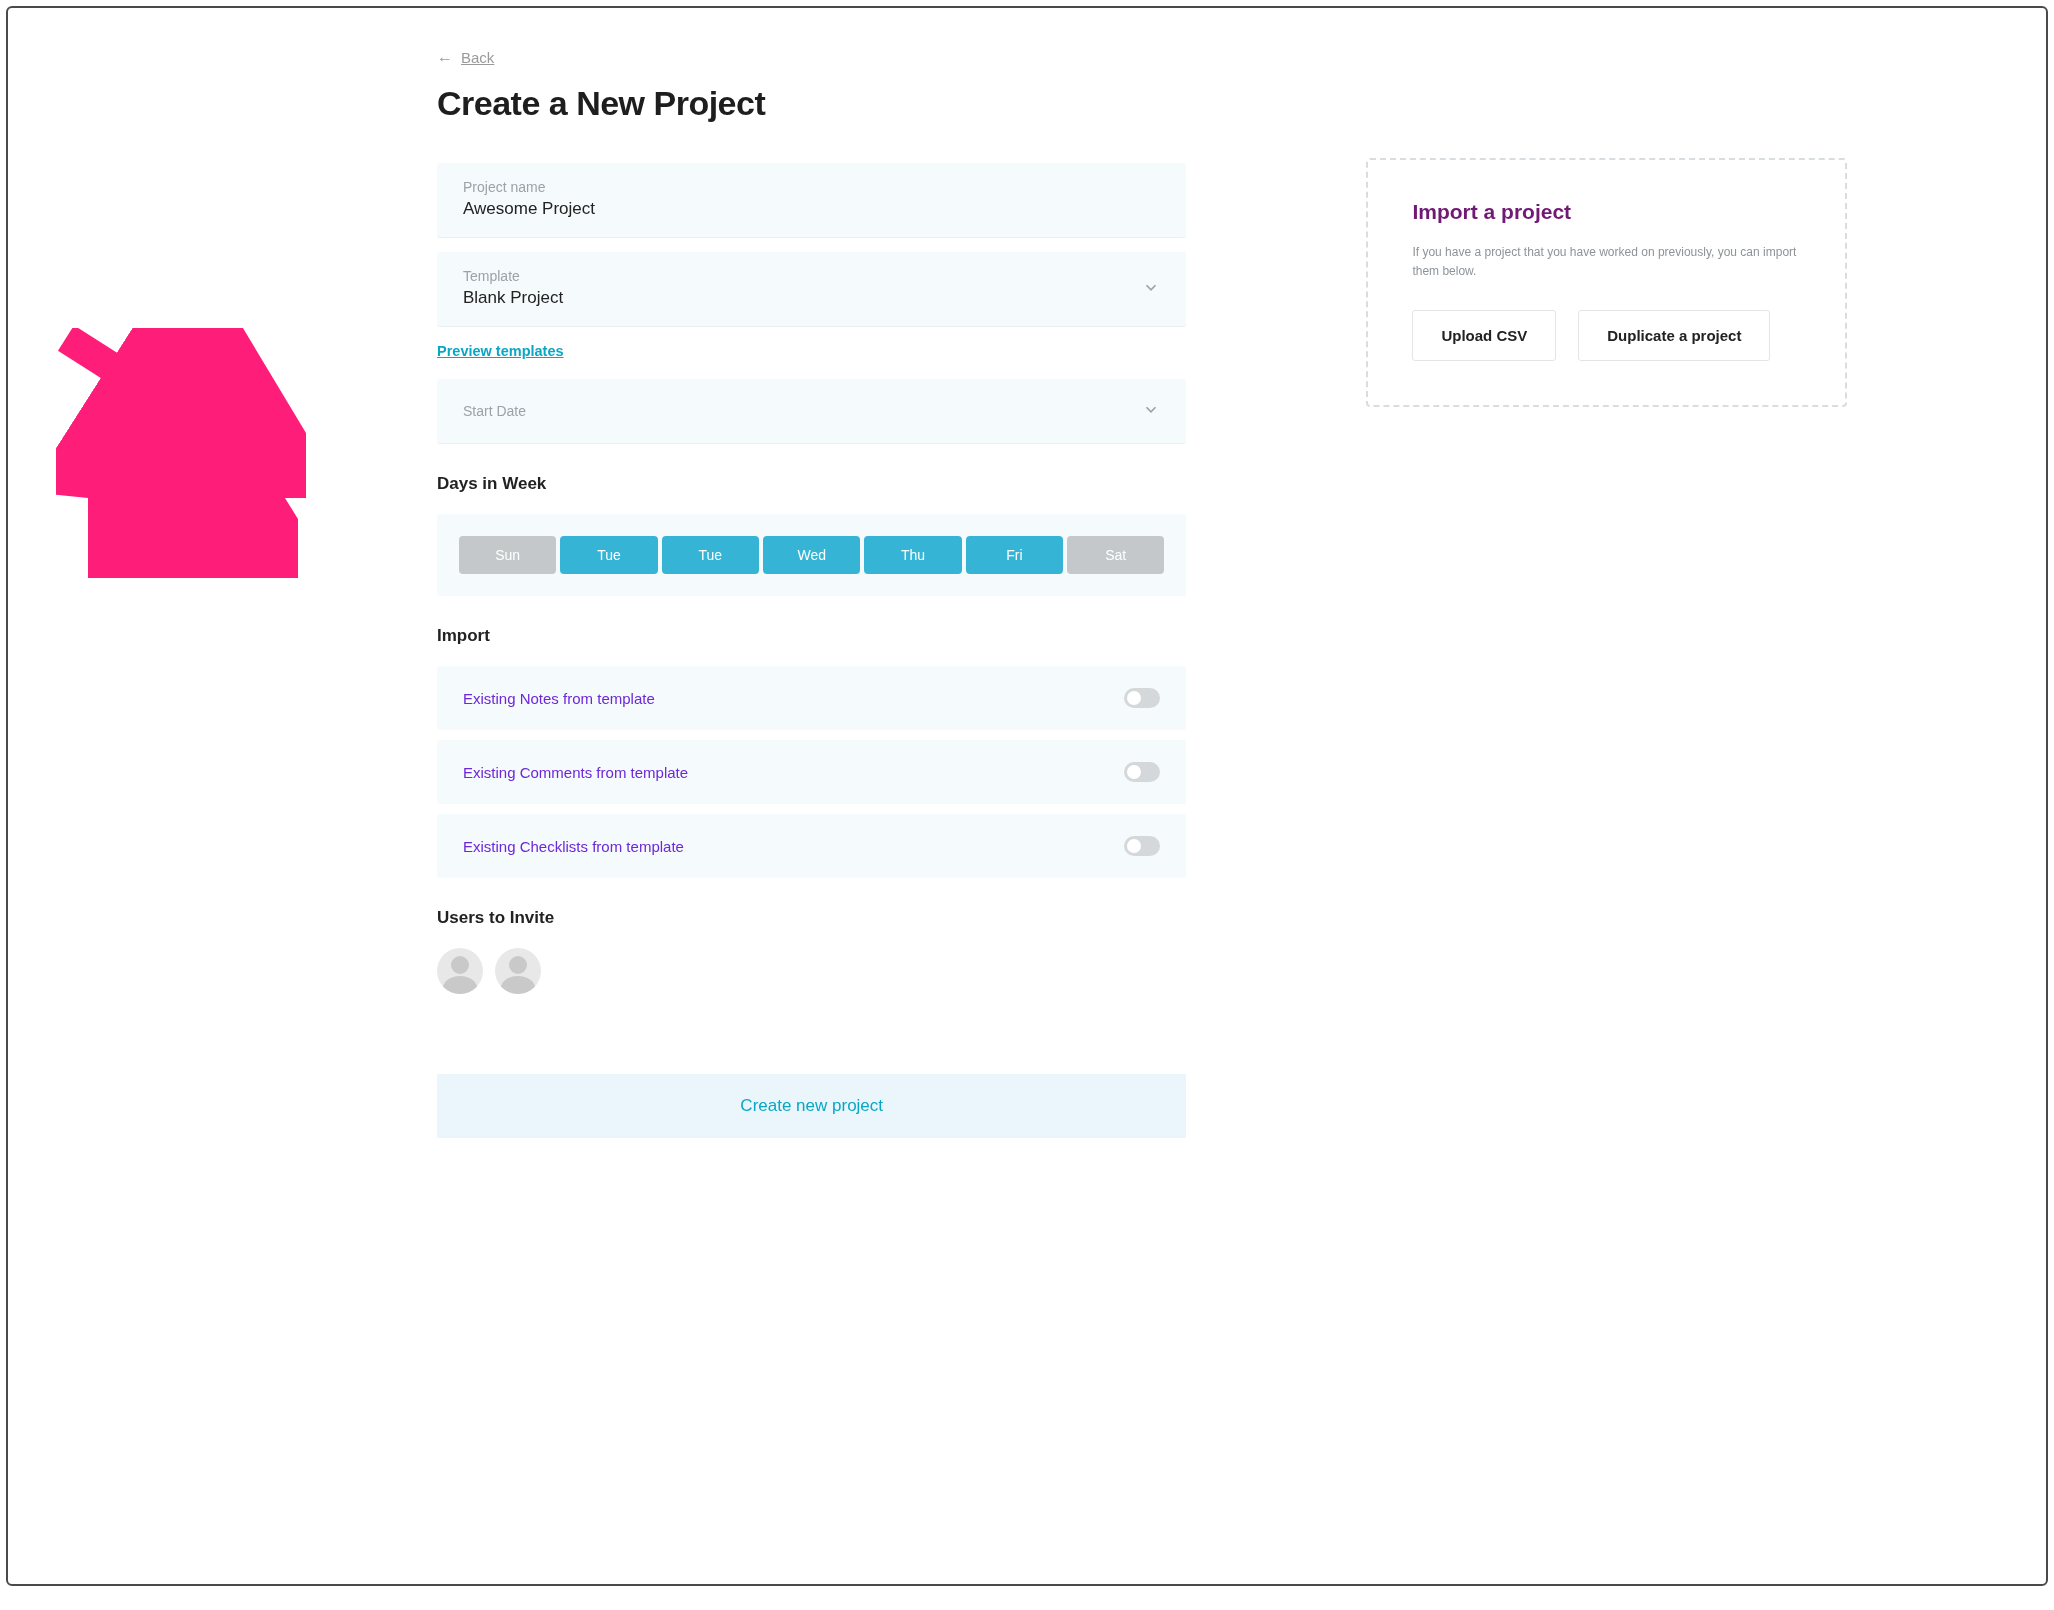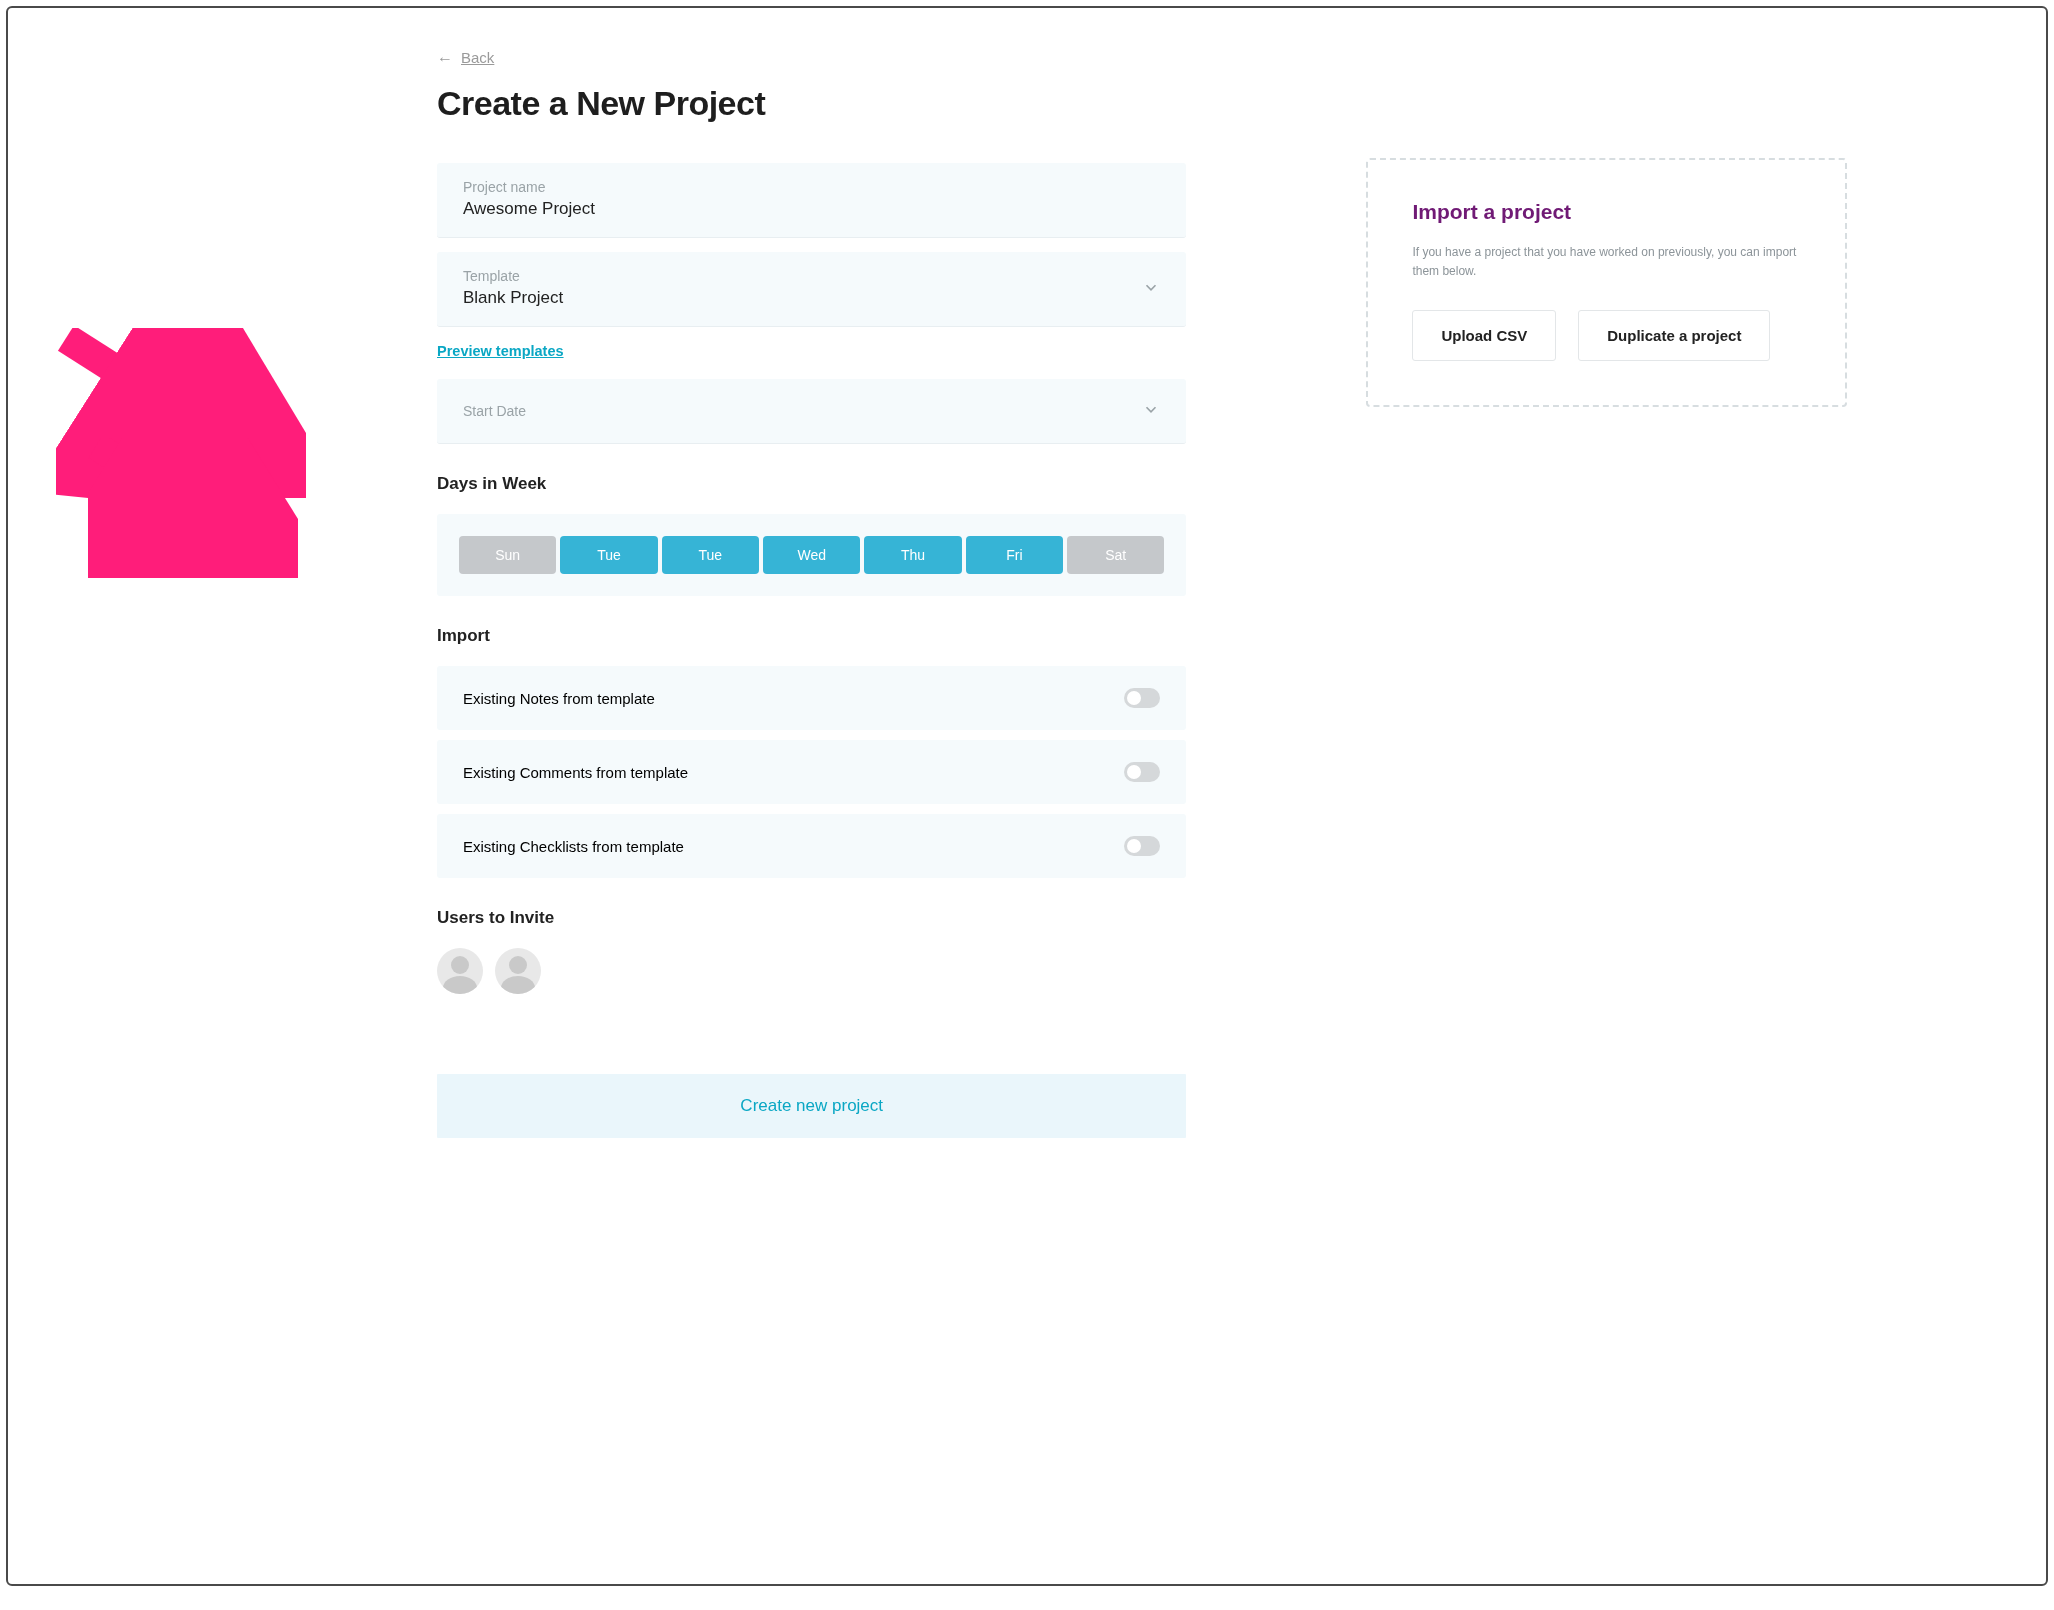--- a/index.html
+++ b/index.html
@@ -117,21 +117,21 @@
   .toggle-row {
     background: #f5fafc;
     padding: 22px 26px;
     border-radius: 3px;
     margin-bottom: 10px;
     display: flex;
     align-items: center;
     justify-content: space-between;
   }
   .toggle-label {
-    color: #000000;
+    color: #6d28d9;
     font-size: 15px;
   }
   .toggle {
     width: 36px;
     height: 20px;
     background: #d5d8da;
     border-radius: 999px;
     position: relative;
     cursor: pointer;
   }

